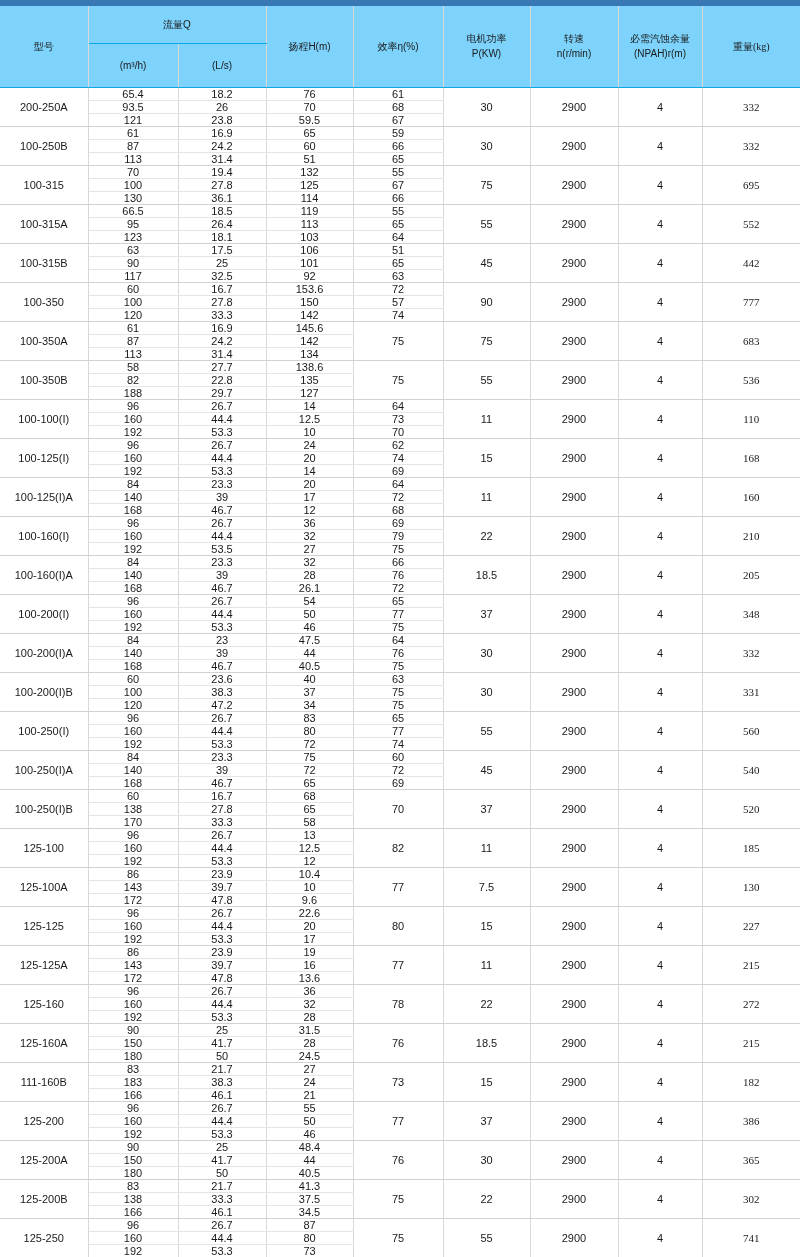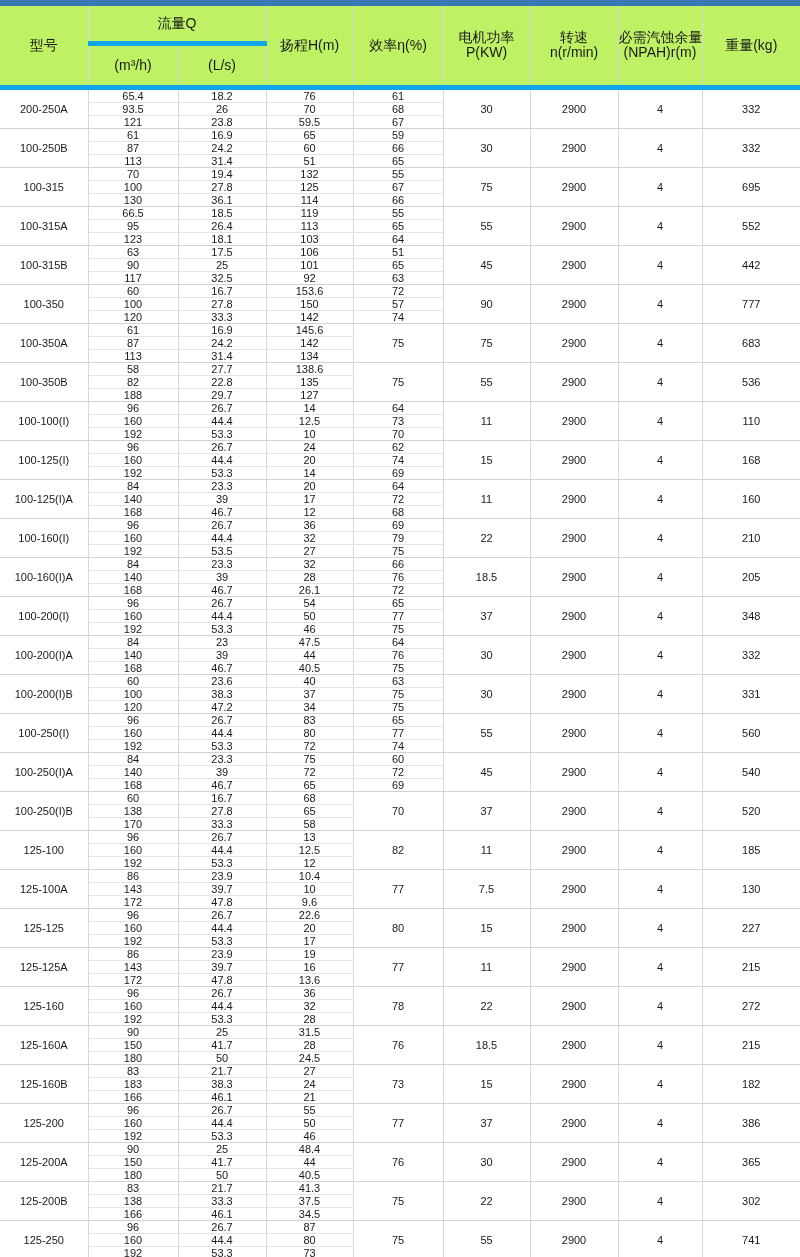--- a/index.html
+++ b/index.html
@@ -16,25 +16,25 @@
   }
   th, td {
     padding: 0;
     text-align: center;
     vertical-align: middle;
     font-weight: normal;
     border-right: 1px solid #d8d8d8;
     overflow: hidden;
     white-space: nowrap;
   }
-  .no-r { border-right: none; }
+  .no-r { border-right: none; font-family: Liberation Serif, serif; }
   thead th {
-    font-size: 14px;
-    border-bottom: 5px solid #0ea5e9;
-    background: #bef264;
+    font-size: 10px;
+    border-bottom: 1px solid #0ea5e9;
+    background: #7dd3fc;
     line-height: 15px;
   }
   thead tr.h1 { height: 37px; }
   thead tr.h2 { height: 44px; }
   tbody td {
     font-size: 11px;
     height: 12px;
     line-height: 12px;
     border-bottom: 1px solid #e4e4e4;
   }
@@ -636,21 +636,21 @@
         <td>150</td>
         <td>41.7</td>
         <td>28</td>
       </tr>
       <tr class="ge">
         <td>180</td>
         <td>50</td>
         <td>24.5</td>
       </tr>
       <tr>
-        <td rowspan="3">125-160B</td>
+        <td rowspan="3">111-160B</td>
         <td>83</td>
         <td>21.7</td>
         <td>27</td>
         <td rowspan="3">73</td>
         <td rowspan="3">15</td>
         <td rowspan="3">2900</td>
         <td rowspan="3">4</td>
         <td rowspan="3" class="no-r">182</td>
       </tr>
       <tr>

